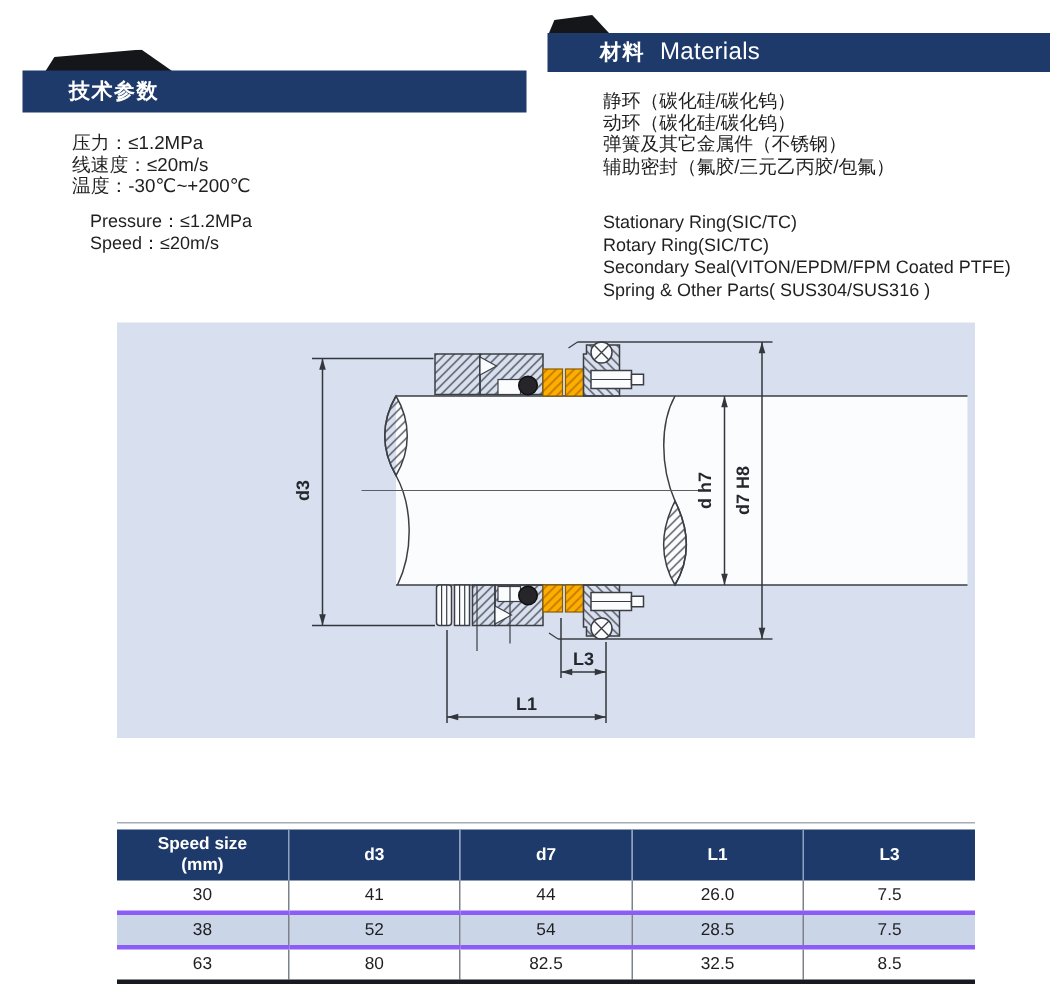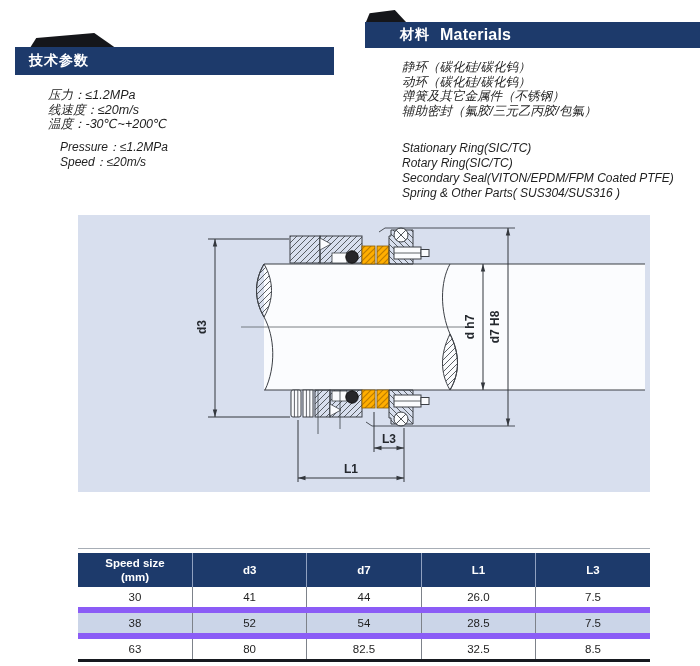--- a/index.html
+++ b/index.html
@@ -12,54 +12,54 @@
   
   .ribbon{
     position:absolute;background:#15161a;
     clip-path:polygon(0 100%, 9% 28%, 72% 0, 100% 100%);
   }
   .bar{
     position:absolute;background:#1d3a6b;color:#ffffff;
     display:flex;align-items:center;
   }
   .bar .zh{font-size:14px;font-weight:bold;letter-spacing:1px;}
-  .bar .en{font-size:16px;font-weight:bold;margin-left:10px;letter-spacing:.2px;}
-
-  .spec{position:absolute;font-size:12.5px;line-height:14.6px;white-space:nowrap;font-style:italic;}
+  .bar .en{font-size:16px;font-weight:normal;margin-left:10px;letter-spacing:.2px;}
+
+  .spec{position:absolute;font-size:12.5px;line-height:14.6px;white-space:nowrap;}
   .spec.en{font-size:12px;line-height:15px;}
   .spec div{height:auto;}
 
   
   .panel{position:absolute;left:78px;top:215px;width:572px;height:277px;background:#d8dfee;}
   .panel svg{display:block;}
 
   
   .tablewrap{position:absolute;left:78px;top:548px;width:572px;}
   .toprule{height:1px;background:#a7adb5;margin-bottom:4px;}
   table{width:100%;border-collapse:collapse;table-layout:fixed;}
   thead th{
     background:#1d3a6b;color:#ffffff;font-size:11.5px;font-weight:bold;
     height:32px;text-align:center;vertical-align:middle;line-height:1.25;
     border-left:1px solid #8fa0c0;
   }
   thead th:first-child{border-left:none;}
   tbody td{
     font-size:11.5px;text-align:center;height:18px;vertical-align:middle;
-    border-left:1px solid #7d828a;border-top:6px solid #8b5cf6;
+    border-left:1px solid #7d828a;border-top:3px solid #8b5cf6;
   }
   tbody td:first-child{border-left:none;}
   tbody tr:first-child td{border-top:none;}
   tbody tr.alt{background:#cbd5e8;}
   .botrule{height:3px;background:#171a20;}
 </style>
 </head>
 <body>
 
 <div class="ribbon" style="left:28px;top:33px;width:92px;height:18px;"></div>
-<div class="bar" style="left:15px;top:47px;width:305px;height:28px;padding-left:14px;">
+<div class="bar" style="left:15px;top:47px;width:305px;height:28px;padding-left:31px;">
   <span class="zh">技术参数</span>
 </div>
 <div class="spec" style="left:48px;top:88px;">
   <div>压力：≤1.2MPa</div>
   <div>线速度：≤20m/s</div>
   <div>温度：-30℃~+200℃</div>
 </div>
 <div class="spec en" style="left:60px;top:140px;">
   <div>Pressure：≤1.2MPa</div>
   <div>Speed：≤20m/s</div>

